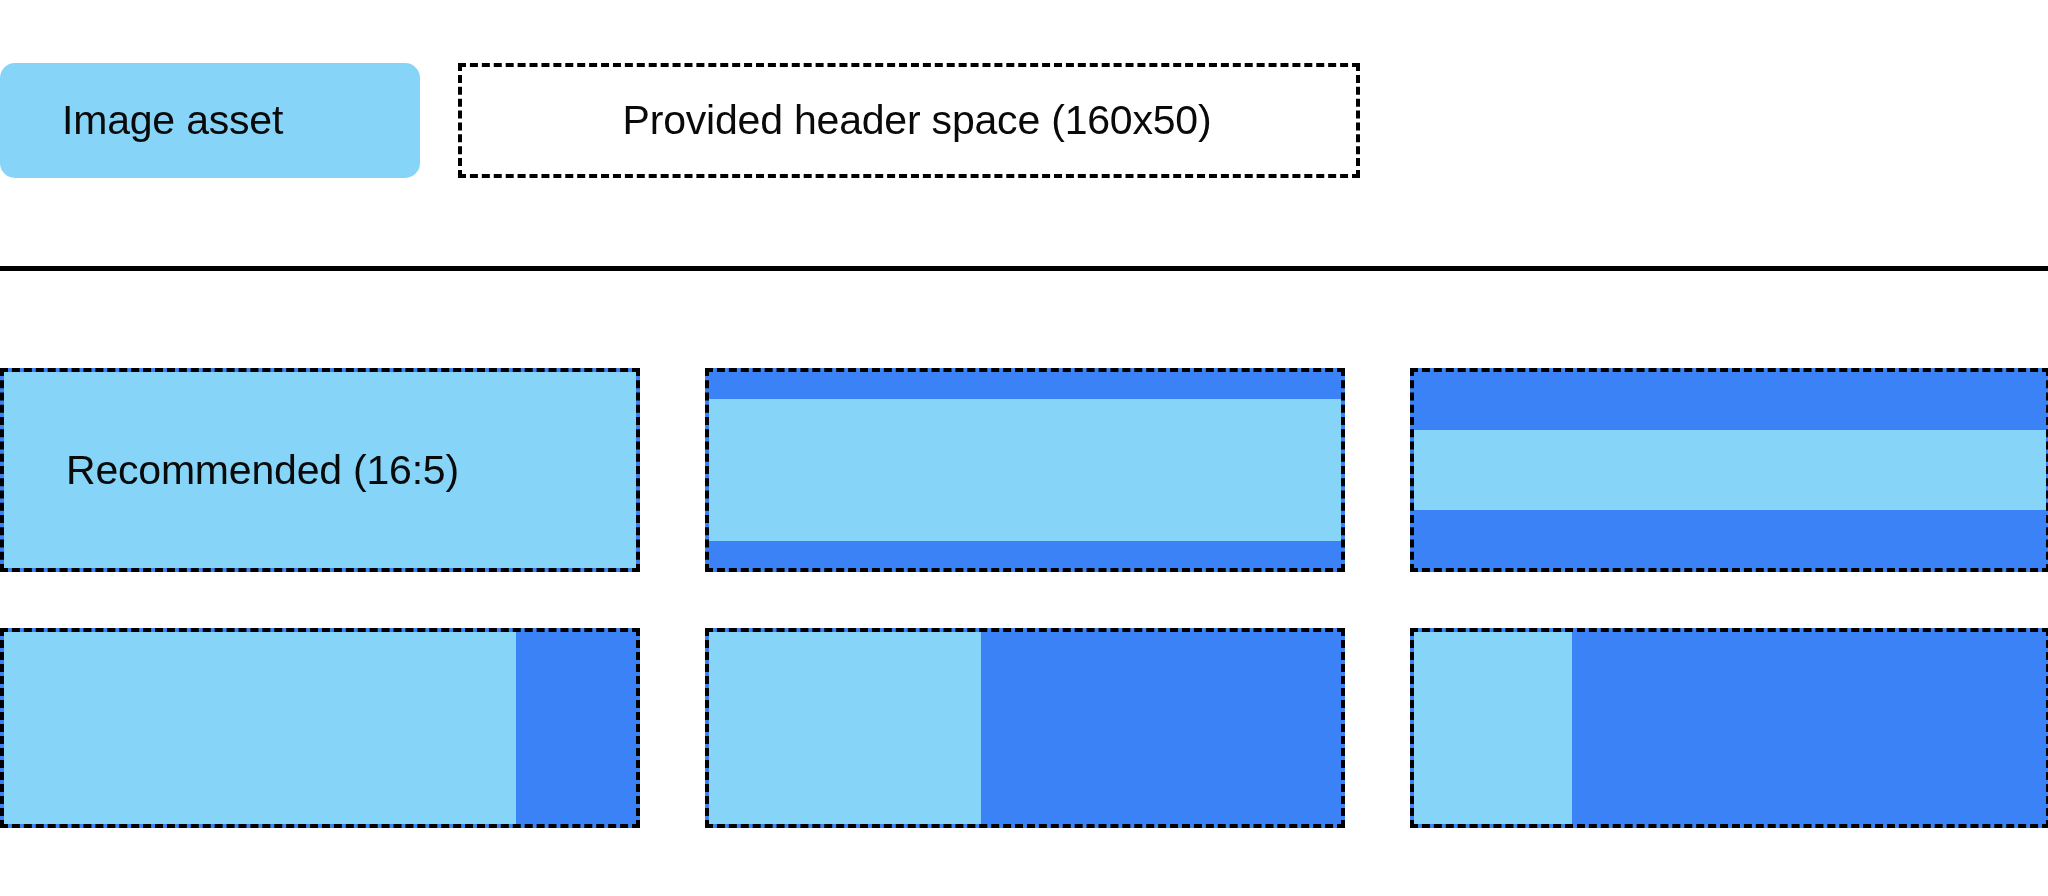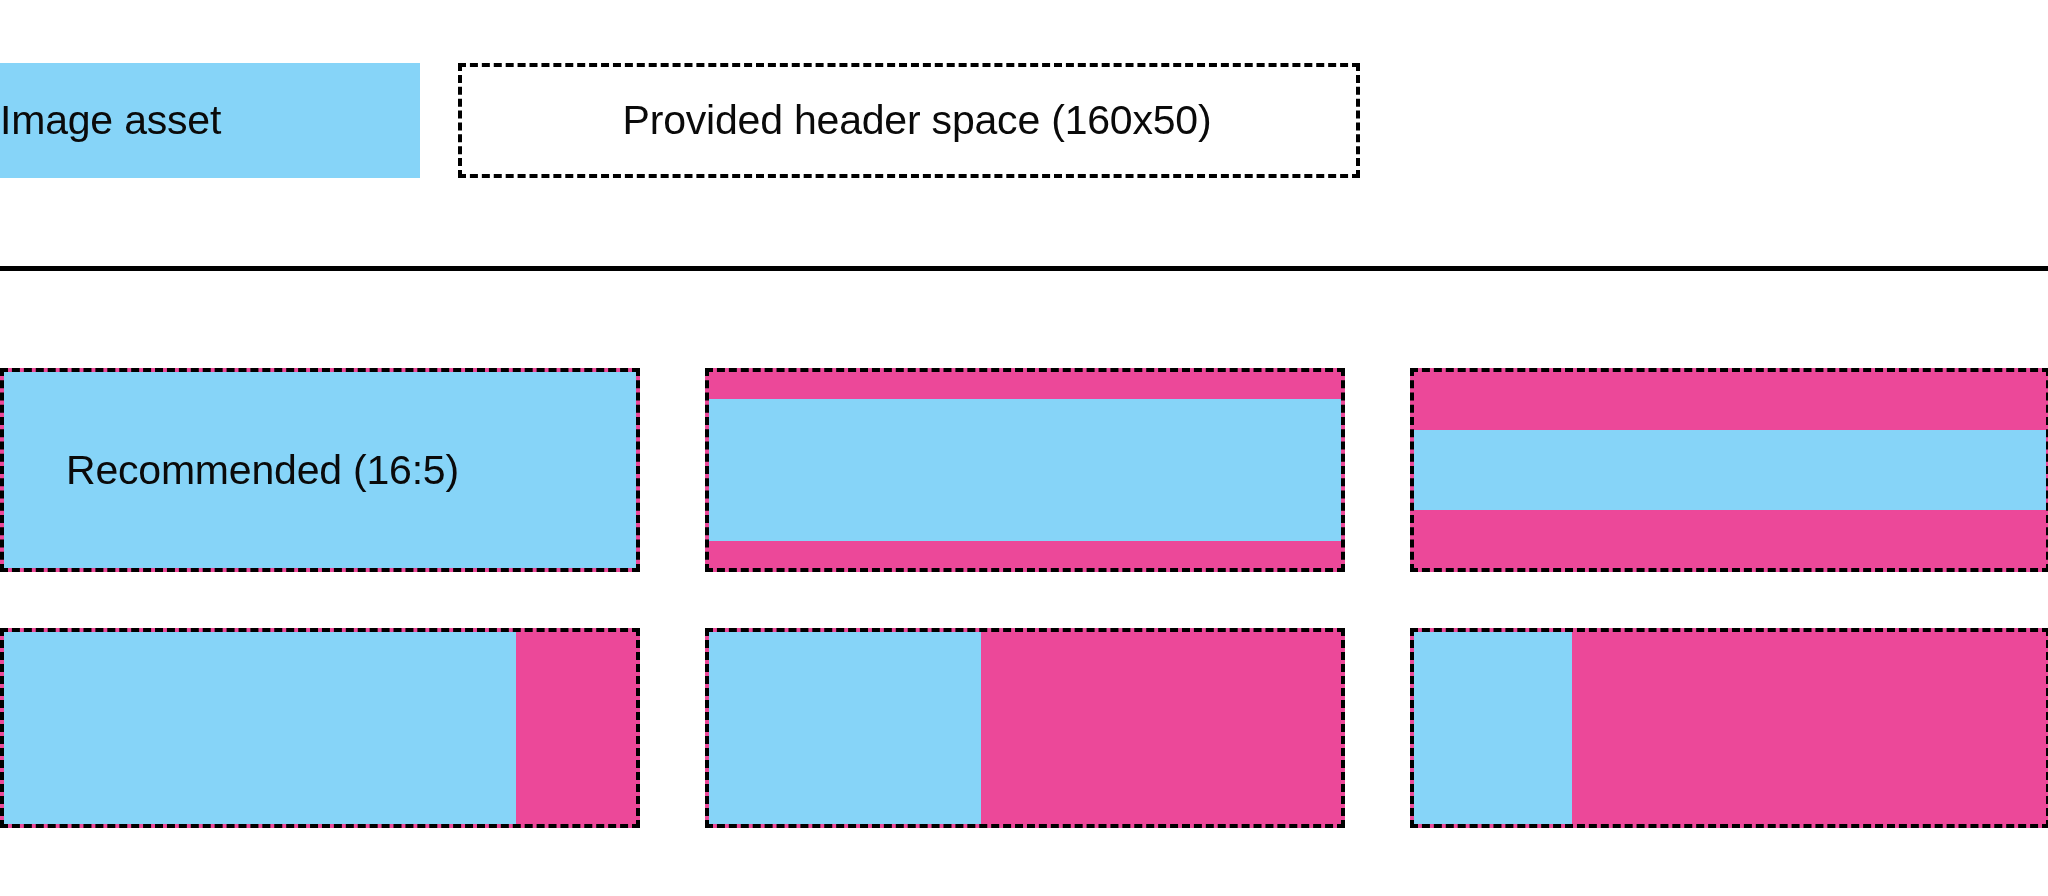--- a/index.html
+++ b/index.html
@@ -35,20 +35,22 @@
   .image-asset-chip {
     position: absolute;
     left: 0;
     top: 0;
     width: 420px;
     height: 115px;
     background: #86d4f8;
     display: flex;
     align-items: center;
     box-sizing: border-box;
+    padding-left: 62px;
+    border-radius: 15px;
   }
   .image-asset-chip .label {
     font-size: 41px;
     line-height: 1;
     letter-spacing: -0.2px;
     color: #0a0a0a;
     white-space: nowrap;
   }
 
   .header-space-box {
@@ -98,21 +100,21 @@
   }
   .spec-row.row-1 { top: 0px;   height: 204px; }
   .spec-row.row-2 { top: 260px; height: 200px; }
 
   .spec-cell {
     position: absolute;
     top: 0;
     height: 100%;
     border: 4px dashed #000000;
     box-sizing: border-box;
-    background: #ec4899;
+    background: #3b82f6;
     overflow: hidden;
   }
   .spec-cell.col-1 { left: 0px;    width: 640px; }
   .spec-cell.col-2 { left: 705px;  width: 640px; }
   .spec-cell.col-3 { left: 1410px; width: 640px; }
 
   .spec-fill {
     position: absolute;
     background: #86d4f8;
   }

